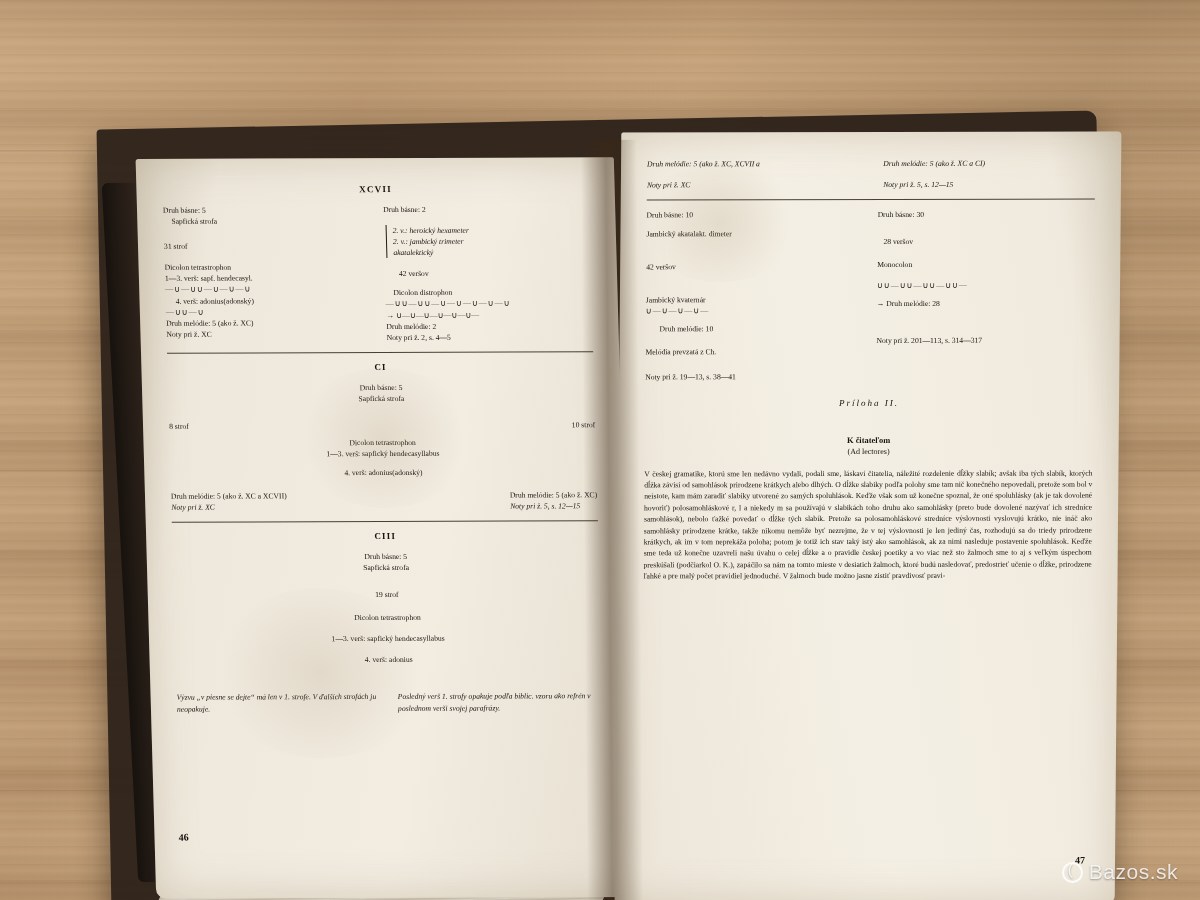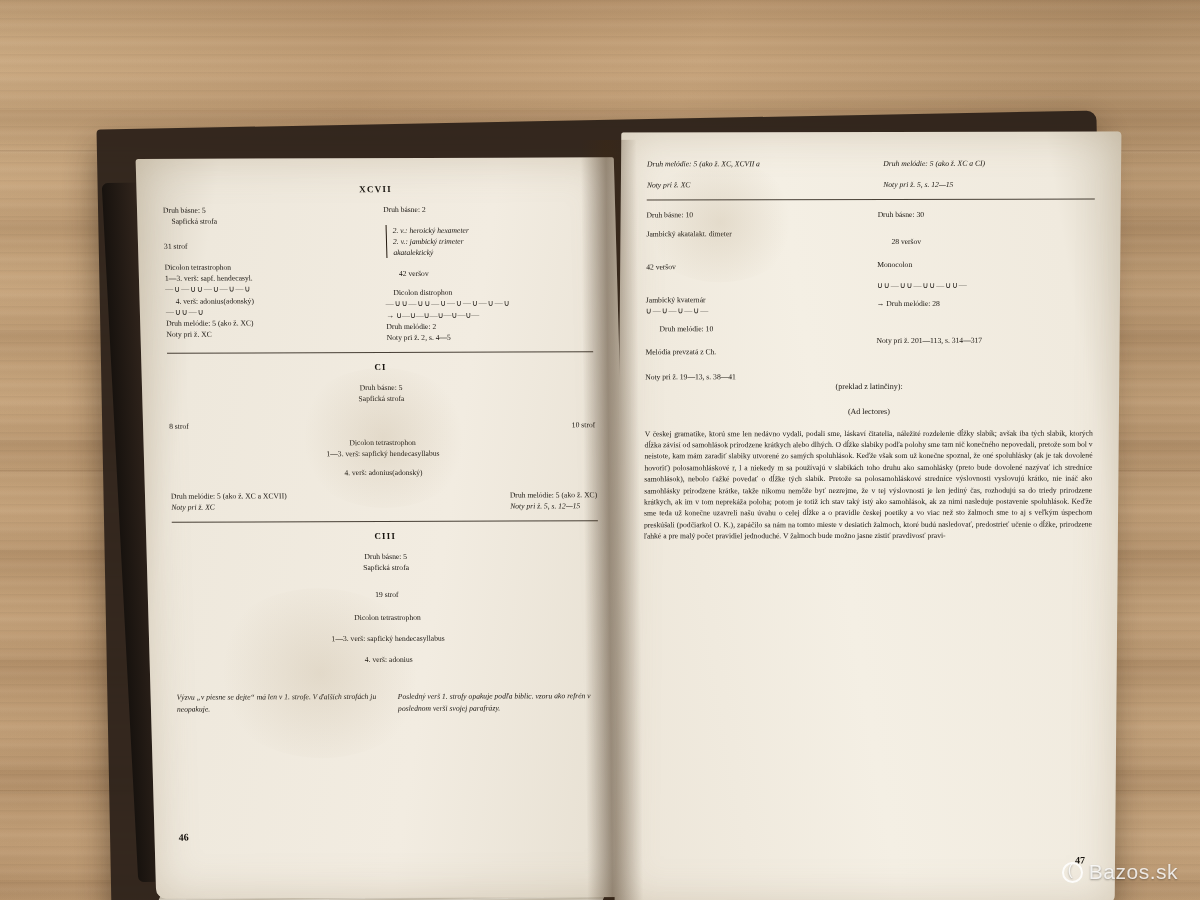--- a/index.html
+++ b/index.html
@@ -383,36 +383,37 @@
             <div class="ln" style="margin-left:14px">Druh melódie: 10</div>
             <div style="height:12px"></div>
             <div class="ln">Melódia prevzatá z Ch.</div>
             <div style="height:14px"></div>
             <div class="ln">Noty pri ž. 19—13, s. 38—41</div>
           </div>
           <div class="col">
             <div class="ln">Druh básne: 30</div>
             <div style="height:8px"></div>
             <div style="height:8px"></div>
-            <div class="ln" style="margin-left:14px">28 veršov</div>
+            <div class="ln" style="margin-left:6px">28 veršov</div>
             <div style="height:12px"></div>
             <div class="ln">Monocolon</div>
             <div style="height:10px"></div>
             <div class="ln scan">∪∪—∪∪—∪∪—∪∪—</div>
             <div style="height:6px"></div>
             <div class="ln arrow">→ <span>Druh melódie: 28</span></div>
             <div style="height:26px"></div>
             <div class="ln">Noty pri ž. 201—113, s. 314—317</div>
           </div>
         </div>
 
-
-        <div class="blocksub">(preklad z latinčiny):</div>
+        <div class="priloha">Príloha II.</div>
+
 
         <div style="height:10px"></div>
+        <div class="blockttl">K čitateľom</div>
         <div class="blocksub">(Ad lectores)</div>
 
         <div style="height:6px"></div>
         <p class="para">V českej gramatike, ktorú sme len nedávno vydali, podali sme, láskaví čitatelia, náležité rozdelenie dĺžky slabík; avšak iba tých slabík, ktorých dĺžka závisí od samohlások prirodzene krátkych alebo dlhých. O dĺžke slabiky podľa polohy sme tam nič konečného nepovedali, pretože som bol v neistote, kam mám zaradiť slabiky utvorené zo samých spoluhlások. Keďže však som už konečne spoznal, že oné spoluhlásky (ak je tak dovolené hovoriť) polosamohláskové r, l a niekedy m sa používajú v slabikách toho druhu ako samohlásky (preto bude dovolené nazývať ich stredníce samohlások), nebolo ťažké povedať o dĺžke tých slabík. Pretože sa polosamohláskové stredníce výslovnosti vyslovujú krátko, nie ináč ako samohlásky prirodzene krátke, takže nikomu nemôže byť nezrejme, že v tej výslovnosti je len jediný čas, rozhodujú sa do triedy prirodzene krátkych, ak im v tom neprekáža poloha; potom je totiž ich stav taký istý ako samohlások, ak za nimi nasleduje postavenie spoluhlások. Keďže sme teda už konečne uzavreli našu úvahu o celej dĺžke a o pravidle českej poetiky a vo viac než sto žalmoch sme to aj s veľkým úspechom preskúšali (podčiarkol O. K.), zapáčilo sa nám na tomto mieste v desiatich žalmoch, ktoré budú nasledovať, predostrieť učenie o dĺžke, prirodzene ľahké a pre malý počet pravidiel jednoduché. V žalmoch bude možno jasne zistiť pravdivosť pravi-</p>
 
         <div class="folio" style="right:30px; bottom:38px;">47</div>
       </div>
     </div>
 
     <div class="gutter"></div>

